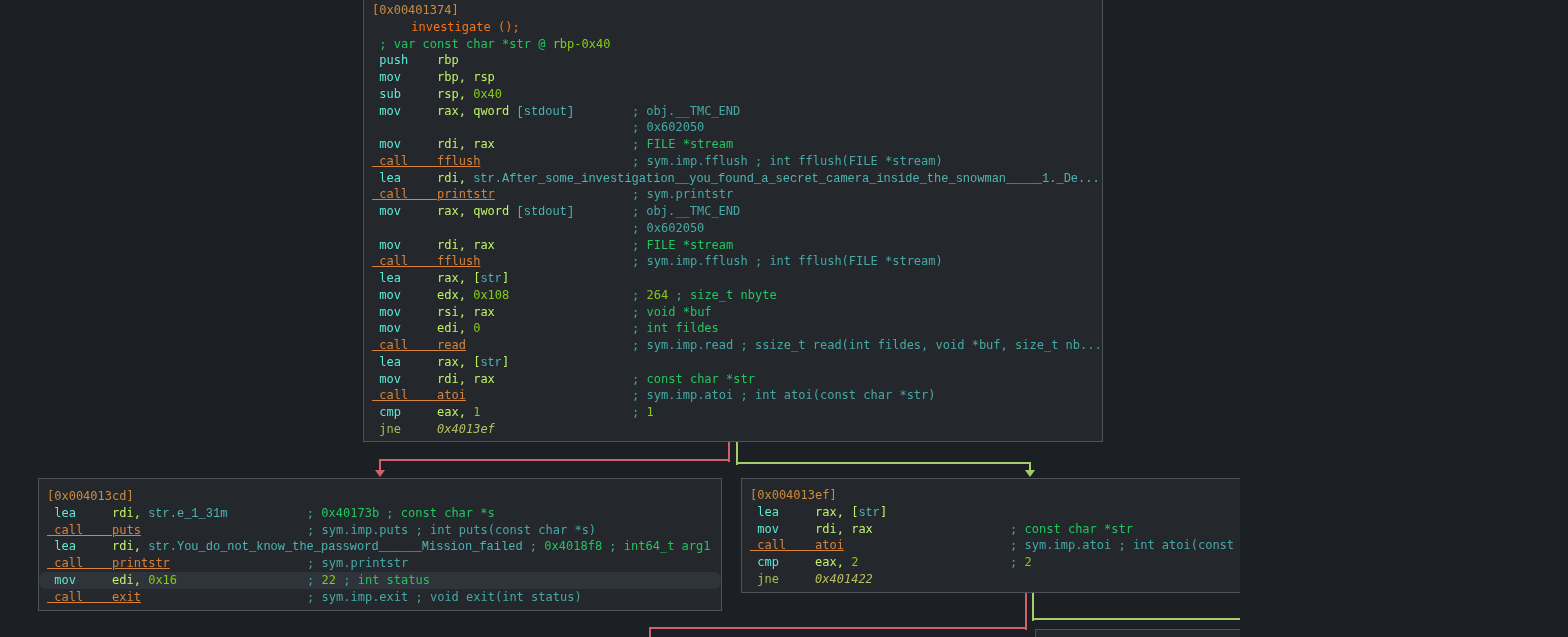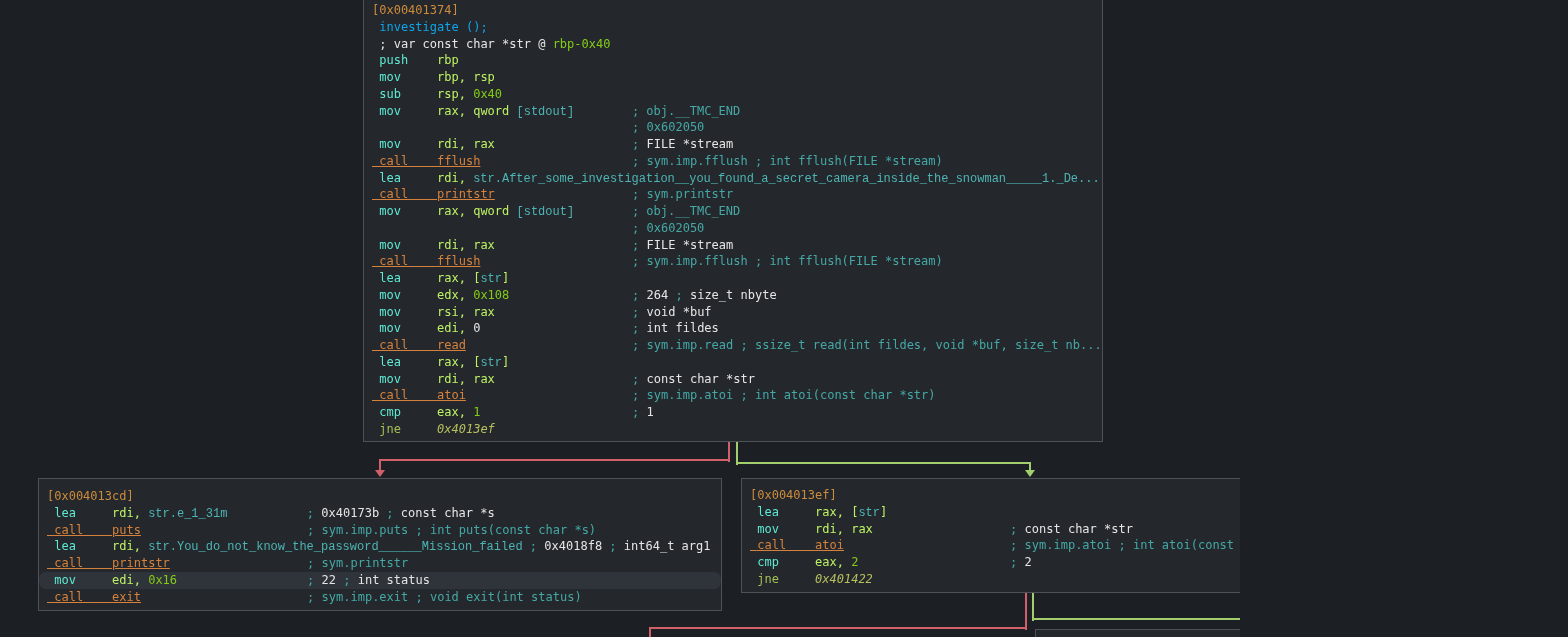--- a/index.html
+++ b/index.html
@@ -29,29 +29,29 @@
     box-sizing:border-box;
   }
   .edge-seg{position:absolute;}
   .arrowhead{
     position:absolute;width:0;height:0;
     border-left:5px solid transparent;
     border-right:5px solid transparent;
   }
   
   .c-addr{color:#cd8b3c;}
-  .c-fn{color:#0ea5e9;}
+  .c-fn{color:#f97316;margin-left:32px;}
   .c-mn{color:#5eead4;}
   .c-call{color:#d6823c;text-decoration:underline;}
   .c-reg{color:#bef264;}
   .c-num{color:#84cc16;}
-  .c-cnum{color:#e5e5e5;text-align:center;}
+  .c-cnum{color:#84cc16;text-align:center;}
   .c-cmt{color:#45a8a6;}
   .c-ref{color:#4db5b5;font-family:Liberation Mono, monospace;}
-  .c-type{color:#e5e5e5;}
+  .c-type{color:#22c55e;}
   .c-jmp{color:#a3bf56;}
   .c-jloc{color:#b8bf5e;font-style:italic;}
 </style>
 </head>
 <body>
 
 <div id="canvas">
     <div class="edge-seg" style="background: rgb(210, 96, 106); left: 728px; top: 441px; width: 2px; height: 21px;"></div>
     <div class="edge-seg" style="background: rgb(210, 96, 106); left: 379px; top: 459px; width: 351px; height: 2px;"></div>
     <div class="edge-seg" style="background: rgb(210, 96, 106); left: 379px; top: 460px; width: 2px; height: 12px;"></div>

